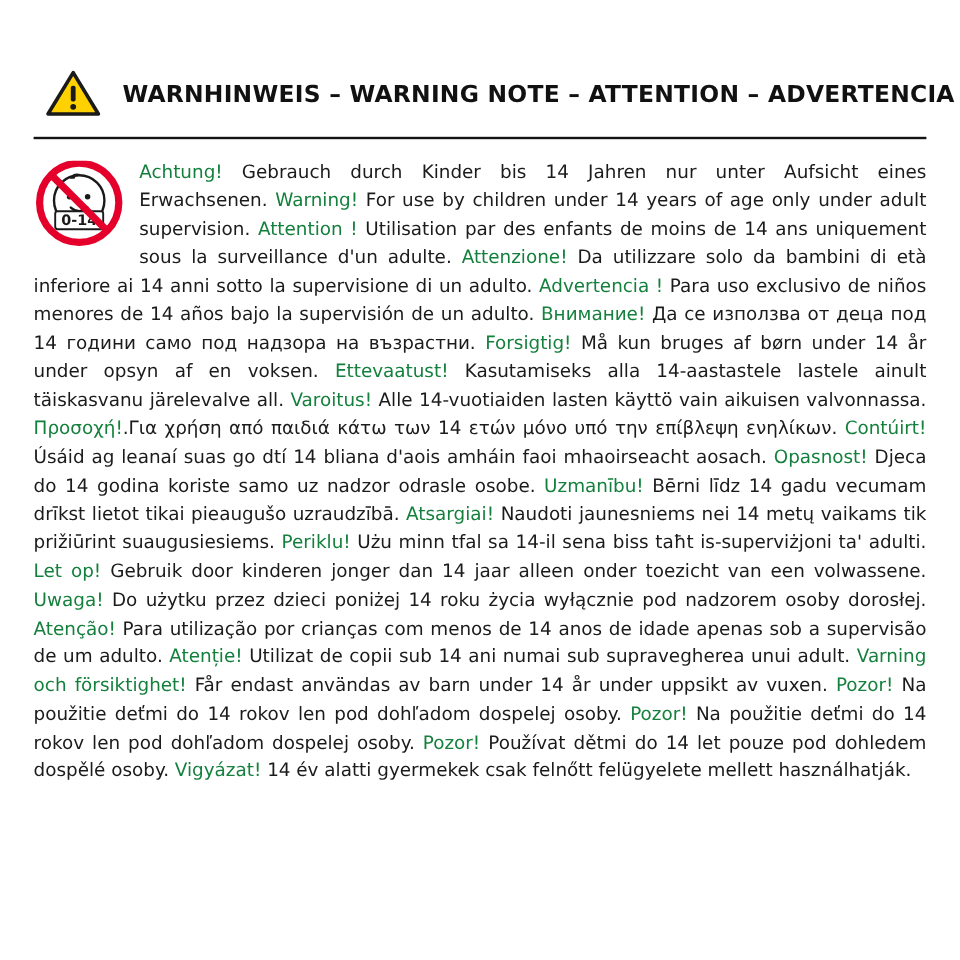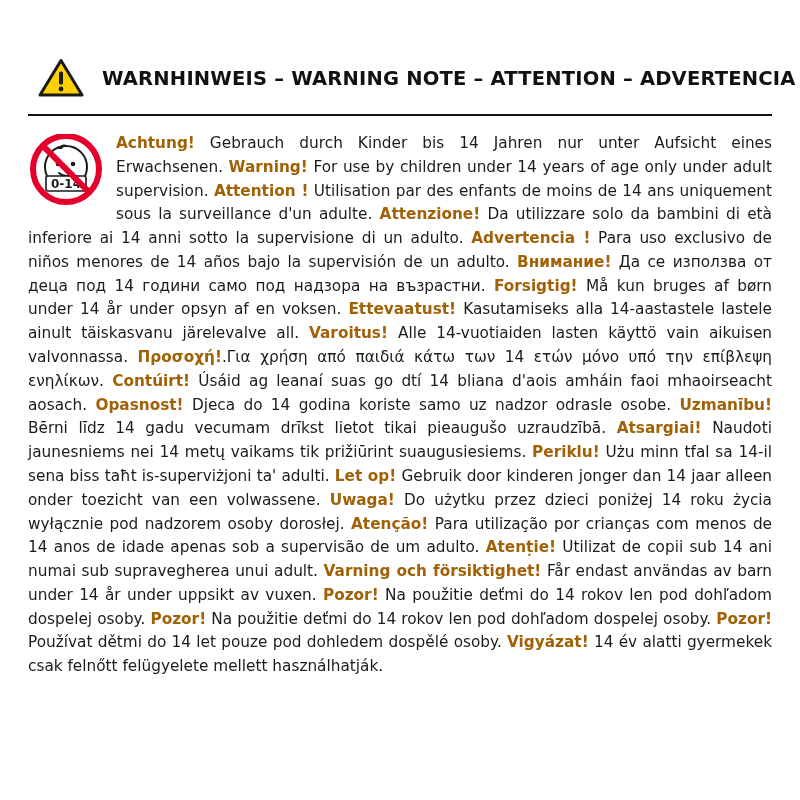--- a/index.html
+++ b/index.html
@@ -66,22 +66,22 @@
   }
   .paragraph {
     font-size: 15.3px;
     line-height: 1.555;
     text-align: justify;
     text-justify: inter-word;
     color: #1b1b1b;
     hyphens: none;
   }
   .paragraph b {
-    font-weight: bold;
-    color: #a16207;
+    font-weight: normal;
+    color: #15803d;
   }
   .clear { clear: both; }
 </style>
 </head>
 <body>
 
 <div class="page">
 
   <div class="header">
     <span class="warn-triangle">

